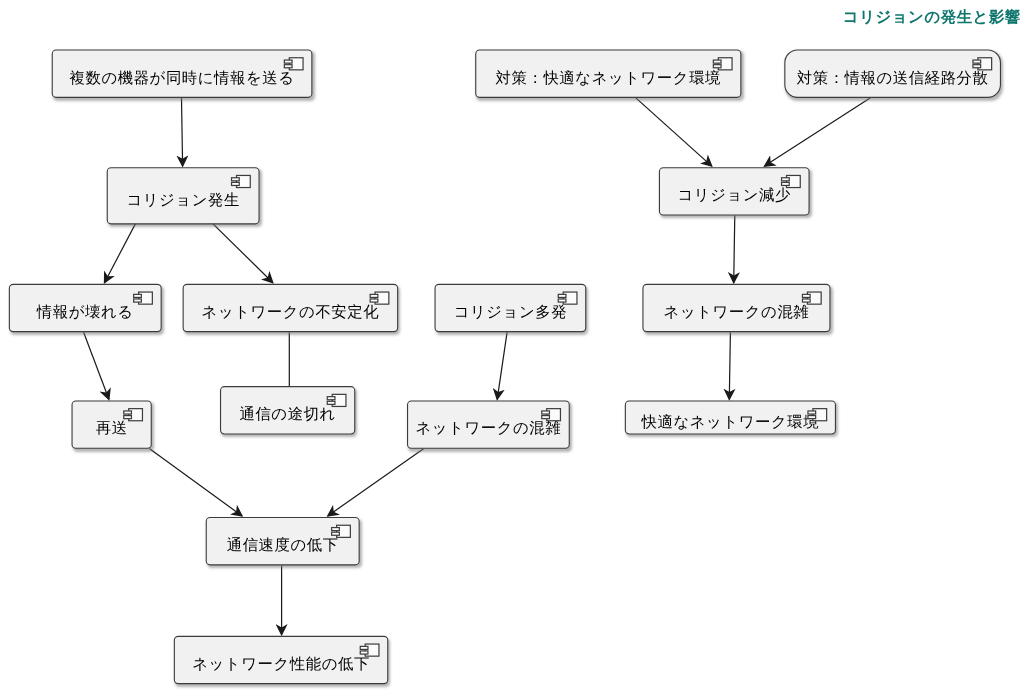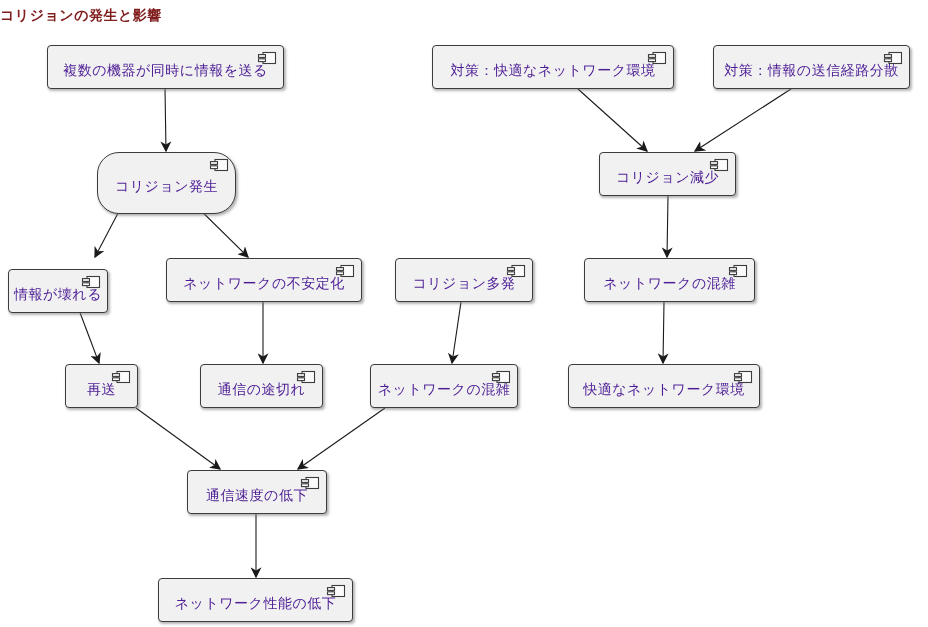--- a/index.html
+++ b/index.html
@@ -3,34 +3,34 @@
 <meta charset="utf-8">
 <style>
   html,body { margin:0; padding:0; background:#ffffff; }
   body { font-family:"DejaVu Sans","Liberation Sans",sans-serif; }
   .canvas {
     position:relative; width:928px; height:627px;
     background:#ffffff; overflow:hidden;
   }
   .diagram-title {
     position:absolute; top:7px; left:0; width:928px;
-    text-align:left; font-size:14px; font-weight:bold; color:#7f1d1d;
+    text-align:right; font-size:14px; font-weight:bold; color:#0f766e;
     letter-spacing:0.5px;
   }
   #edge-layer {
     position:absolute; left:0; top:0; width:928px; height:627px;
     pointer-events:none;
   }
   #edge-layer line { stroke:#1a1a1a; stroke-width:1.1; }
   .node {
     position:absolute; box-sizing:border-box;
     background:#f1f1f1; border:1.2px solid #3c3c3c; border-radius:4px;
     box-shadow:1.5px 2px 2.5px rgba(120,120,120,0.55);
     display:flex; align-items:center; justify-content:center;
-    font-size:14px; color:#4c1d95; letter-spacing:0.5px;
+    font-size:14px; color:#000000; letter-spacing:0.5px;
     padding:10px 8px 2px 8px;
   }
   .node .label { white-space:nowrap; }
   .cicon {
     position:absolute; top:5px; right:6px; width:20px; height:14px;
   }
 </style>
 </head>
 <body>
 
@@ -66,45 +66,45 @@
         <span class="label">複数の機器が同時に情報を送る</span>
       </div>
       <div class="node" style="left: 432px; top: 45px; width: 242px; height: 44px;">
         <svg class="cicon" viewBox="0 0 20 14">
           <rect x="6" y="1.5" width="12.5" height="11" fill="#fbfbfb" stroke="#3c3c3c" stroke-width="1.1"></rect>
           <rect x="1.5" y="3.6" width="7" height="2.8" fill="#fbfbfb" stroke="#3c3c3c" stroke-width="1.1"></rect>
           <rect x="1.5" y="7.8" width="7" height="2.8" fill="#fbfbfb" stroke="#3c3c3c" stroke-width="1.1"></rect>
         </svg>
         <span class="label">対策：快適なネットワーク環境</span>
       </div>
-      <div class="node" style="left: 713px; top: 45px; width: 197px; height: 44px;">
+      <div class="node" style="left: 713px; top: 45px; width: 197px; height: 44px; border-radius: 12px;">
         <svg class="cicon" viewBox="0 0 20 14">
           <rect x="6" y="1.5" width="12.5" height="11" fill="#fbfbfb" stroke="#3c3c3c" stroke-width="1.1"></rect>
           <rect x="1.5" y="3.6" width="7" height="2.8" fill="#fbfbfb" stroke="#3c3c3c" stroke-width="1.1"></rect>
           <rect x="1.5" y="7.8" width="7" height="2.8" fill="#fbfbfb" stroke="#3c3c3c" stroke-width="1.1"></rect>
         </svg>
         <span class="label">対策：情報の送信経路分散</span>
       </div>
-      <div class="node" style="left: 97px; top: 152px; width: 139px; height: 62px; border-radius: 22px;">
+      <div class="node" style="left: 97px; top: 152px; width: 139px; height: 52px;">
         <svg class="cicon" viewBox="0 0 20 14">
           <rect x="6" y="1.5" width="12.5" height="11" fill="#fbfbfb" stroke="#3c3c3c" stroke-width="1.1"></rect>
           <rect x="1.5" y="3.6" width="7" height="2.8" fill="#fbfbfb" stroke="#3c3c3c" stroke-width="1.1"></rect>
           <rect x="1.5" y="7.8" width="7" height="2.8" fill="#fbfbfb" stroke="#3c3c3c" stroke-width="1.1"></rect>
         </svg>
         <span class="label">コリジョン発生</span>
       </div>
       <div class="node" style="left: 599px; top: 152px; width: 137px; height: 44px;">
         <svg class="cicon" viewBox="0 0 20 14">
           <rect x="6" y="1.5" width="12.5" height="11" fill="#fbfbfb" stroke="#3c3c3c" stroke-width="1.1"></rect>
           <rect x="1.5" y="3.6" width="7" height="2.8" fill="#fbfbfb" stroke="#3c3c3c" stroke-width="1.1"></rect>
           <rect x="1.5" y="7.8" width="7" height="2.8" fill="#fbfbfb" stroke="#3c3c3c" stroke-width="1.1"></rect>
         </svg>
         <span class="label">コリジョン減少</span>
       </div>
-      <div class="node" style="left: 8px; top: 258px; width: 100px; height: 44px; margin-top: 11px;">
+      <div class="node" style="left: 8px; top: 258px; width: 139px; height: 44px;">
         <svg class="cicon" viewBox="0 0 20 14">
           <rect x="6" y="1.5" width="12.5" height="11" fill="#fbfbfb" stroke="#3c3c3c" stroke-width="1.1"></rect>
           <rect x="1.5" y="3.6" width="7" height="2.8" fill="#fbfbfb" stroke="#3c3c3c" stroke-width="1.1"></rect>
           <rect x="1.5" y="7.8" width="7" height="2.8" fill="#fbfbfb" stroke="#3c3c3c" stroke-width="1.1"></rect>
         </svg>
         <span class="label">情報が壊れる</span>
       </div>
       <div class="node" style="left: 166px; top: 258px; width: 196px; height: 44px;">
         <svg class="cicon" viewBox="0 0 20 14">
           <rect x="6" y="1.5" width="12.5" height="11" fill="#fbfbfb" stroke="#3c3c3c" stroke-width="1.1"></rect>
@@ -130,37 +130,37 @@
         <span class="label">ネットワークの混雑</span>
       </div>
       <div class="node" style="left: 65px; top: 364px; width: 73px; height: 44px;">
         <svg class="cicon" viewBox="0 0 20 14">
           <rect x="6" y="1.5" width="12.5" height="11" fill="#fbfbfb" stroke="#3c3c3c" stroke-width="1.1"></rect>
           <rect x="1.5" y="3.6" width="7" height="2.8" fill="#fbfbfb" stroke="#3c3c3c" stroke-width="1.1"></rect>
           <rect x="1.5" y="7.8" width="7" height="2.8" fill="#fbfbfb" stroke="#3c3c3c" stroke-width="1.1"></rect>
         </svg>
         <span class="label">再送</span>
       </div>
-      <div class="node" style="left: 200px; top: 364px; width: 123px; height: 44px;">
+      <div class="node" style="left: 200px; top: 351px; width: 123px; height: 44px;">
         <svg class="cicon" viewBox="0 0 20 14">
           <rect x="6" y="1.5" width="12.5" height="11" fill="#fbfbfb" stroke="#3c3c3c" stroke-width="1.1"></rect>
           <rect x="1.5" y="3.6" width="7" height="2.8" fill="#fbfbfb" stroke="#3c3c3c" stroke-width="1.1"></rect>
           <rect x="1.5" y="7.8" width="7" height="2.8" fill="#fbfbfb" stroke="#3c3c3c" stroke-width="1.1"></rect>
         </svg>
         <span class="label">通信の途切れ</span>
       </div>
       <div class="node" style="left: 370px; top: 364px; width: 148px; height: 44px;">
         <svg class="cicon" viewBox="0 0 20 14">
           <rect x="6" y="1.5" width="12.5" height="11" fill="#fbfbfb" stroke="#3c3c3c" stroke-width="1.1"></rect>
           <rect x="1.5" y="3.6" width="7" height="2.8" fill="#fbfbfb" stroke="#3c3c3c" stroke-width="1.1"></rect>
           <rect x="1.5" y="7.8" width="7" height="2.8" fill="#fbfbfb" stroke="#3c3c3c" stroke-width="1.1"></rect>
         </svg>
         <span class="label">ネットワークの混雑</span>
       </div>
-      <div class="node" style="left: 568px; top: 364px; width: 192px; height: 44px;">
+      <div class="node" style="left: 568px; top: 364px; width: 192px; height: 31px;">
         <svg class="cicon" viewBox="0 0 20 14">
           <rect x="6" y="1.5" width="12.5" height="11" fill="#fbfbfb" stroke="#3c3c3c" stroke-width="1.1"></rect>
           <rect x="1.5" y="3.6" width="7" height="2.8" fill="#fbfbfb" stroke="#3c3c3c" stroke-width="1.1"></rect>
           <rect x="1.5" y="7.8" width="7" height="2.8" fill="#fbfbfb" stroke="#3c3c3c" stroke-width="1.1"></rect>
         </svg>
         <span class="label">快適なネットワーク環境</span>
       </div>
       <div class="node" style="left: 187px; top: 470px; width: 140px; height: 44px;">
         <svg class="cicon" viewBox="0 0 20 14">
           <rect x="6" y="1.5" width="12.5" height="11" fill="#fbfbfb" stroke="#3c3c3c" stroke-width="1.1"></rect>

